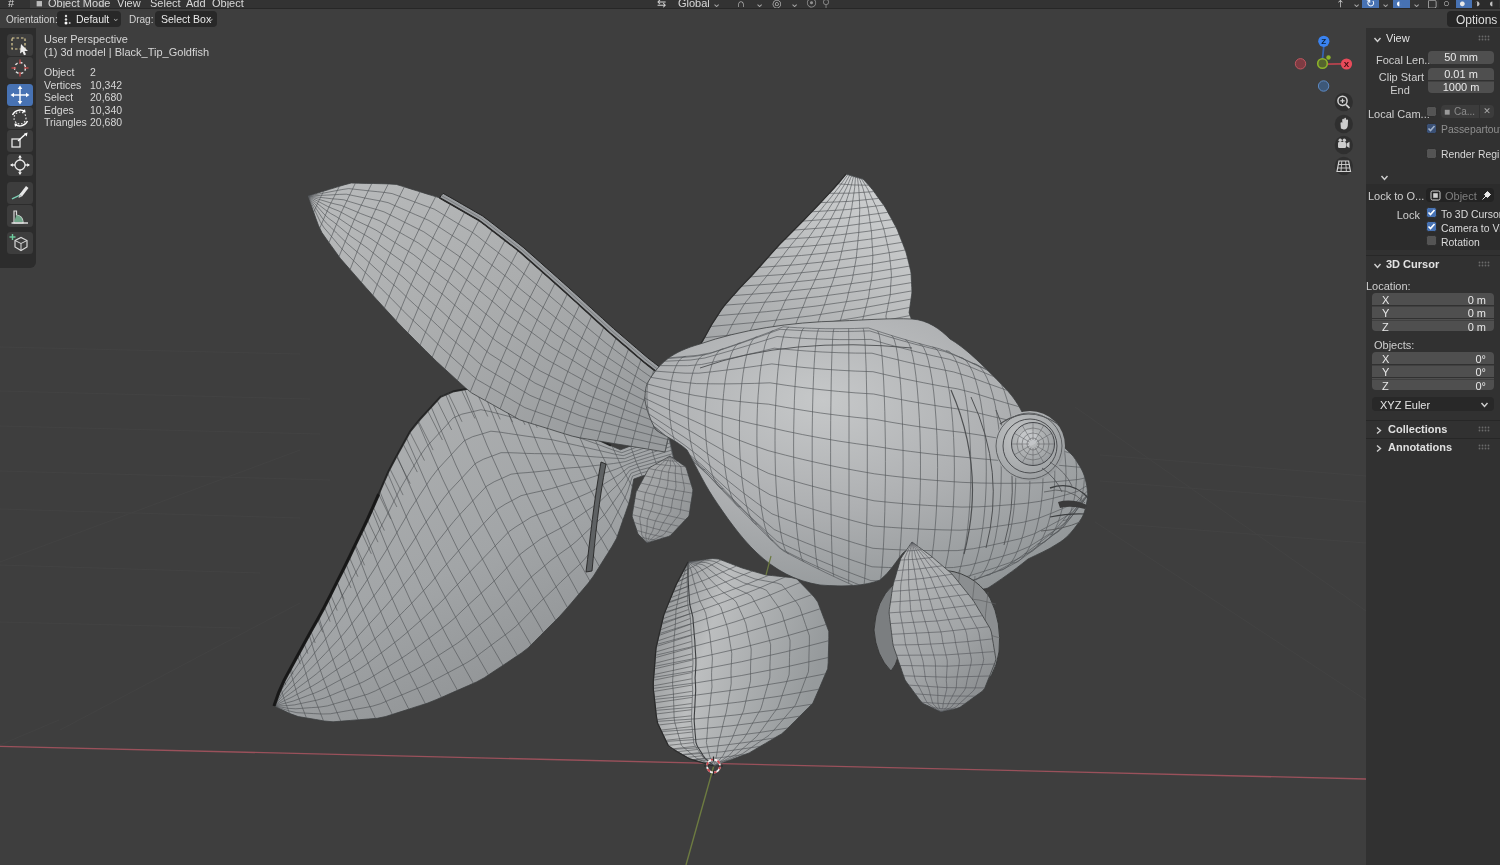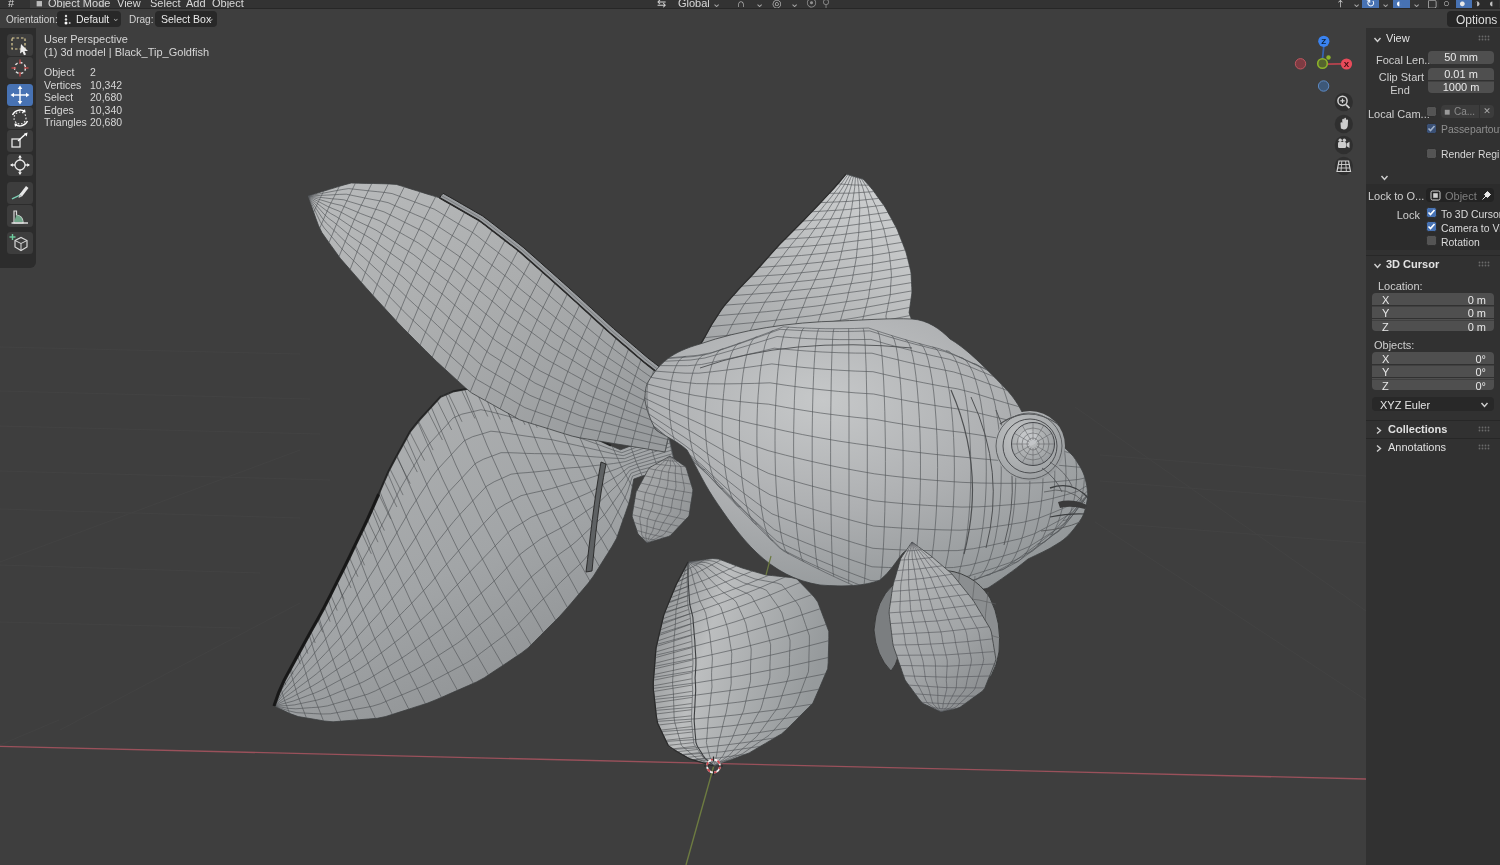--- a/index.html
+++ b/index.html
@@ -741,21 +741,21 @@
       <svg class="abs" style="left:112px;top:233px" width="14" height="8" viewBox="0 0 14 8">
         <circle cx="1.5" cy="1.5" r="0.9" fill="#6a6a6a"></circle>
         <circle cx="4.5" cy="1.5" r="0.9" fill="#6a6a6a"></circle>
         <circle cx="7.5" cy="1.5" r="0.9" fill="#6a6a6a"></circle>
         <circle cx="10.5" cy="1.5" r="0.9" fill="#6a6a6a"></circle>
         <circle cx="1.5" cy="4.5" r="0.9" fill="#6a6a6a"></circle>
         <circle cx="4.5" cy="4.5" r="0.9" fill="#6a6a6a"></circle>
         <circle cx="7.5" cy="4.5" r="0.9" fill="#6a6a6a"></circle>
         <circle cx="10.5" cy="4.5" r="0.9" fill="#6a6a6a"></circle>
       </svg>
-      <span class="abs" style="left:12px;top:252px;color:#cfcfcf;text-align:right;font-size:11px;white-space:nowrap">Location:</span>
+      <span class="abs" style="left:0;top:252px;color:#cfcfcf;text-align:right;font-size:11px;white-space:nowrap">Location:</span>
       <span class="abs" style="left:6px;top:265px;width:122px;height:12px;background:#4f4f4f;border-radius:4px 4px 0 0;color:#eaeaea;font-size:11px;text-align:center;line-height:12px;"></span>
       <span class="abs" style="left:16px;top:266px;color:#e8e8e8">X</span>
       <span class="abs" style="right:14px;top:266px;color:#e8e8e8">0 m</span>
       <span class="abs" style="left:6px;top:278px;width:122px;height:12px;background:#4f4f4f;border-radius:0;color:#eaeaea;font-size:11px;text-align:center;line-height:12px;"></span>
       <span class="abs" style="left:16px;top:279px;color:#e8e8e8">Y</span>
       <span class="abs" style="right:14px;top:279px;color:#e8e8e8">0 m</span>
       <span class="abs" style="left:6px;top:278px;width:122px;height:1px;background:#404040"></span>
       <span class="abs" style="left:6px;top:291px;width:122px;height:12px;background:#4f4f4f;border-radius:0 0 4px 4px;color:#eaeaea;font-size:11px;text-align:center;line-height:12px;"></span>
       <span class="abs" style="left:16px;top:293px;color:#e8e8e8">Z</span>
       <span class="abs" style="right:14px;top:293px;color:#e8e8e8">0 m</span>
@@ -789,21 +789,21 @@
         <circle cx="10.5" cy="1.5" r="0.9" fill="#6a6a6a"></circle>
         <circle cx="1.5" cy="4.5" r="0.9" fill="#6a6a6a"></circle>
         <circle cx="4.5" cy="4.5" r="0.9" fill="#6a6a6a"></circle>
         <circle cx="7.5" cy="4.5" r="0.9" fill="#6a6a6a"></circle>
         <circle cx="10.5" cy="4.5" r="0.9" fill="#6a6a6a"></circle>
       </svg>
       <span class="abs" style="left:0;top:410px;width:134px;height:1px;background:#272727"></span>
       <svg class="abs" style="left:8px;top:416px" width="9" height="9" viewBox="0 0 9 9">
         <path d="M3 1.5 L6.5 4.5 L3 7.5" fill="none" stroke="#d0d0d0" stroke-width="1.4"></path>
       </svg>
-      <span class="abs" style="left:22px;top:413px;color:#e0e0e0;font-weight:normal">Annotations</span>
+      <span class="abs" style="left:22px;top:413px;color:#e0e0e0;font-weight:bold">Annotations</span>
       <svg class="abs" style="left:112px;top:416px" width="14" height="8" viewBox="0 0 14 8">
         <circle cx="1.5" cy="1.5" r="0.9" fill="#6a6a6a"></circle>
         <circle cx="4.5" cy="1.5" r="0.9" fill="#6a6a6a"></circle>
         <circle cx="7.5" cy="1.5" r="0.9" fill="#6a6a6a"></circle>
         <circle cx="10.5" cy="1.5" r="0.9" fill="#6a6a6a"></circle>
         <circle cx="1.5" cy="4.5" r="0.9" fill="#6a6a6a"></circle>
         <circle cx="4.5" cy="4.5" r="0.9" fill="#6a6a6a"></circle>
         <circle cx="7.5" cy="4.5" r="0.9" fill="#6a6a6a"></circle>
         <circle cx="10.5" cy="4.5" r="0.9" fill="#6a6a6a"></circle>
       </svg>

